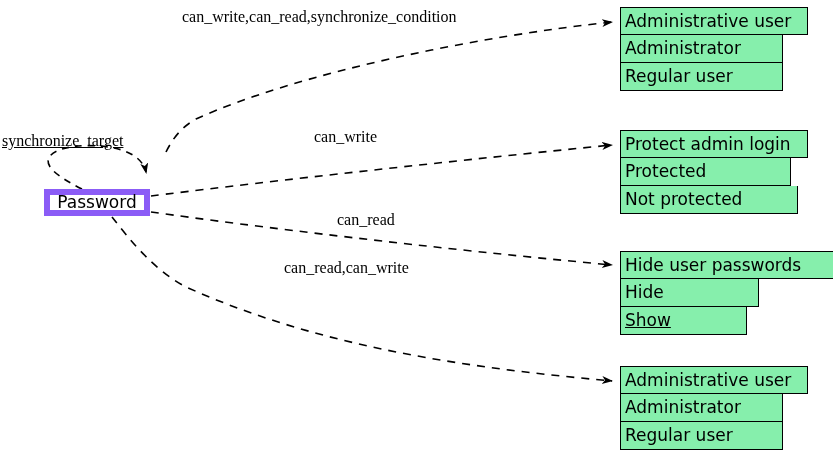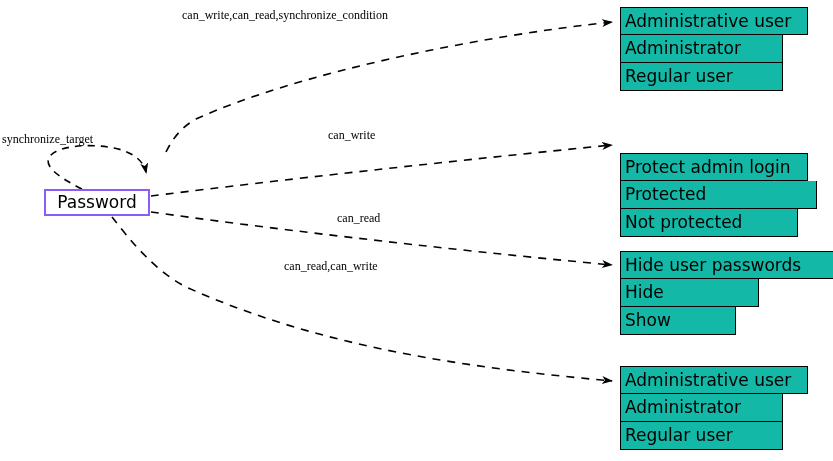--- a/index.html
+++ b/index.html
@@ -20,21 +20,21 @@
     left: 0;
     top: 0;
     width: 833px;
     height: 461px;
   }
 
   
   .node-box {
     position: absolute;
     box-sizing: border-box;
-    border: 2px solid #8b5cf6;
+    border: 6px solid #8b5cf6;
     background: #ffffff;
     font-family: "DejaVu Sans", "Liberation Sans", sans-serif;
     font-size: 17px;
     line-height: 1;
     color: #000000;
     display: flex;
     align-items: center;
     justify-content: center;
     white-space: nowrap;
   }
@@ -45,39 +45,39 @@
     height: 27px;
   }
 
   
   .record-node {
     position: absolute;
   }
   .record-row {
     box-sizing: border-box;
     border: 1px solid #000000;
-    background: #14b8a6;
+    background: #86efac;
     height: 28px;
     font-family: "DejaVu Sans", "Liberation Sans", sans-serif;
     font-size: 17px;
     line-height: 26px;
     color: #000000;
     white-space: nowrap;
     padding-left: 4px;
     overflow: hidden;
   }
   .record-row.sub {
     border-top: none;
   }
 
   
   .edge-label {
     position: absolute;
     font-family: "Liberation Serif", "DejaVu Serif", serif;
-    font-size: 12px;
+    font-size: 16px;
     line-height: 1;
     color: #000000;
     white-space: nowrap;
   }
 </style>
 </head>
 <body>
 
 <div id="canvas">
 
@@ -99,46 +99,46 @@
 
     <path d="M151,212 C250,226 430,248 612,265" fill="none" stroke="#000000" stroke-width="1.6" stroke-dasharray="8,7" marker-end="url(#arrow-right)"></path>
 
     <path d="M112,217 C130,240 152,268 184,286 C320,348 470,368 612,381" fill="none" stroke="#000000" stroke-width="1.6" stroke-dasharray="8,7" marker-end="url(#arrow-right)"></path>
   </svg>
 
   <div id="password-node" class="node-box">
     <span>Password</span>
   </div>
 
-  <div class="edge-label" style="left:2px; top:133px;">synchronize_target</div>
+  <div class="edge-label" style="left:2px; top:133px;text-decoration:underline;">synchronize_target</div>
 
   <div class="edge-label" style="left:182px; top:9px;">can_write,can_read,synchronize_condition</div>
 
-  <div class="edge-label" style="left:328px; top:129px;">can_write</div>
+  <div class="edge-label" style="left:314px; top:129px;">can_write</div>
 
   <div class="edge-label" style="left:337px; top:212px;">can_read</div>
 
   <div class="edge-label" style="left:284px; top:260px;">can_read,can_write</div>
 
   <div class="record-node" style="left:620px; top:7px;">
     <div class="record-row" style="width:188px;">Administrative user</div>
     <div class="record-row sub" style="width:163px;">Administrator</div>
     <div class="record-row sub" style="width:163px;">Regular user</div>
   </div>
 
   <div class="record-node" style="left:620px; top:130px;">
-    <div class="record-row" style="width:188px;margin-top:23px;">Protect admin login</div>
-    <div class="record-row sub" style="width:197px;">Protected</div>
+    <div class="record-row" style="width:188px;">Protect admin login</div>
+    <div class="record-row sub" style="width:171px;">Protected</div>
     <div class="record-row sub" style="width:178px;">Not protected</div>
   </div>
 
   <div class="record-node" style="left:620px; top:251px;">
     <div class="record-row" style="width:228px;">Hide user passwords</div>
     <div class="record-row sub" style="width:139px;">Hide</div>
-    <div class="record-row sub" style="width:116px;">Show</div>
+    <div class="record-row sub" style="width:127px;text-decoration:underline;">Show</div>
   </div>
 
   <div class="record-node" style="left:620px; top:366px;">
     <div class="record-row" style="width:188px;">Administrative user</div>
     <div class="record-row sub" style="width:163px;">Administrator</div>
     <div class="record-row sub" style="width:163px;">Regular user</div>
   </div>
 
 </div>
 

